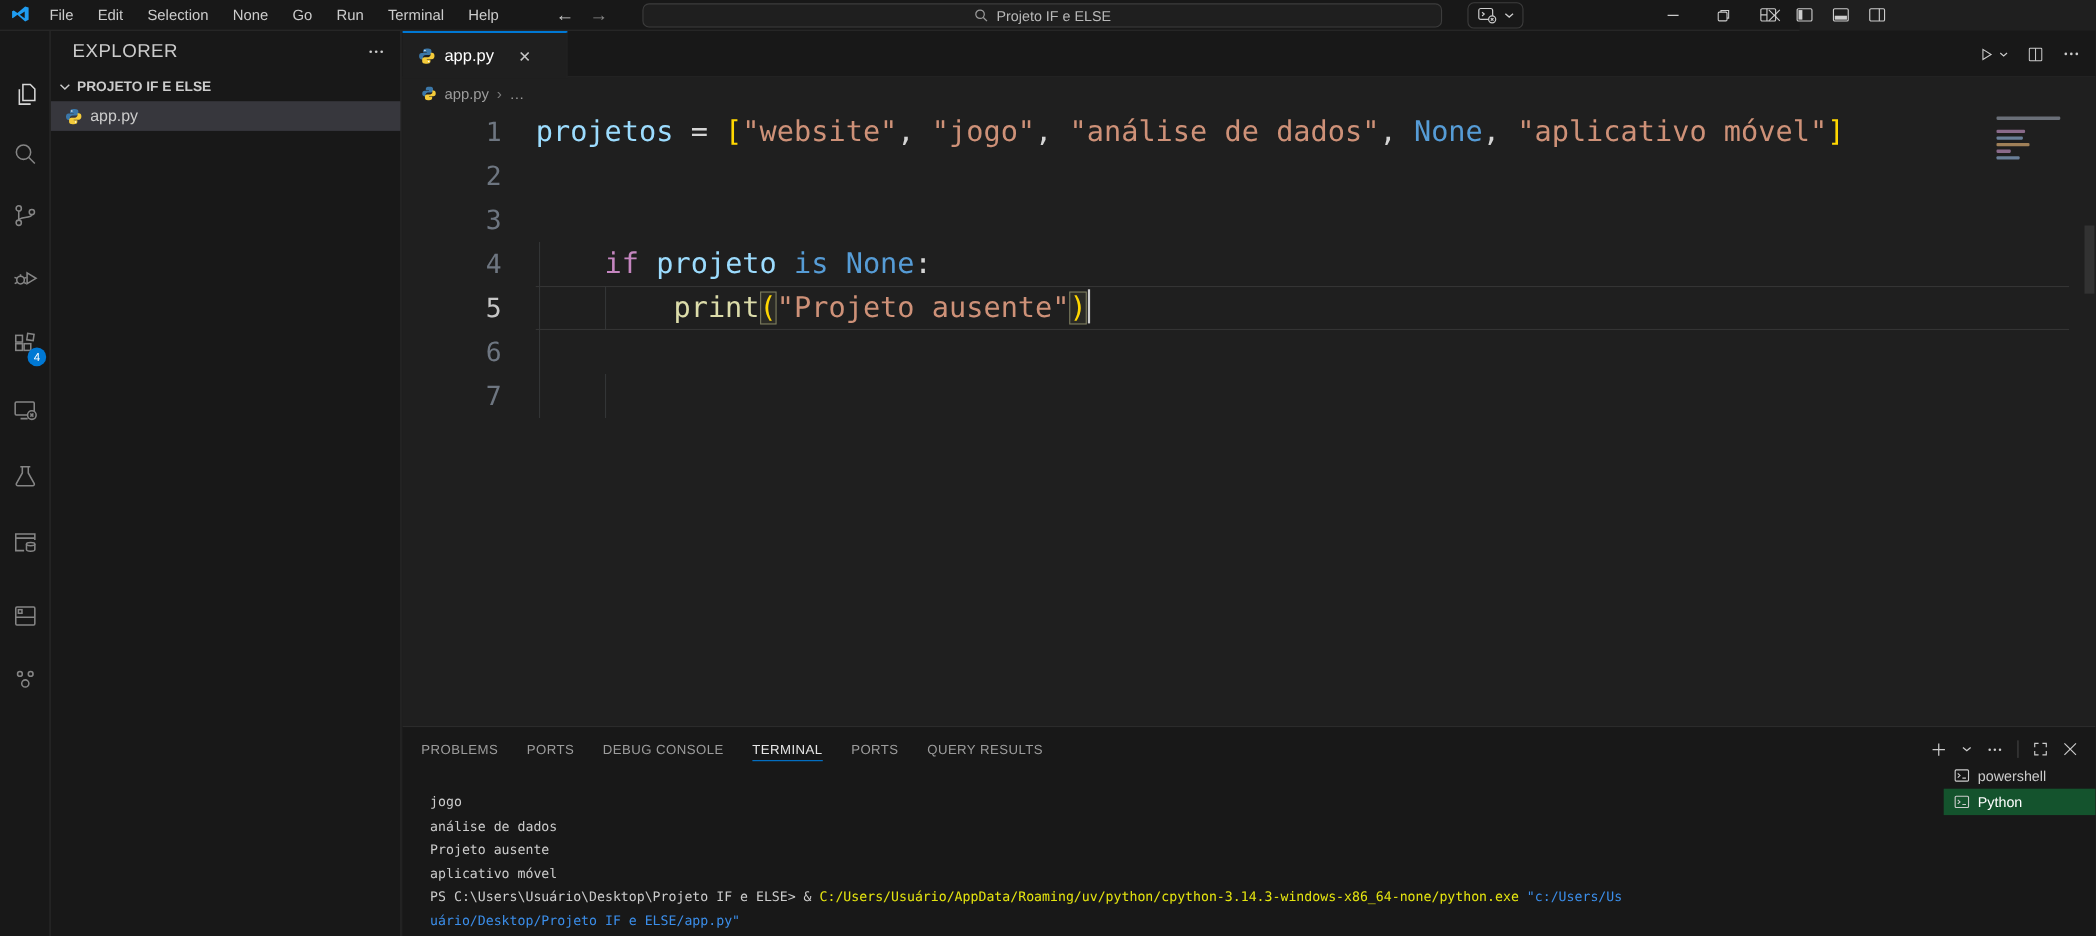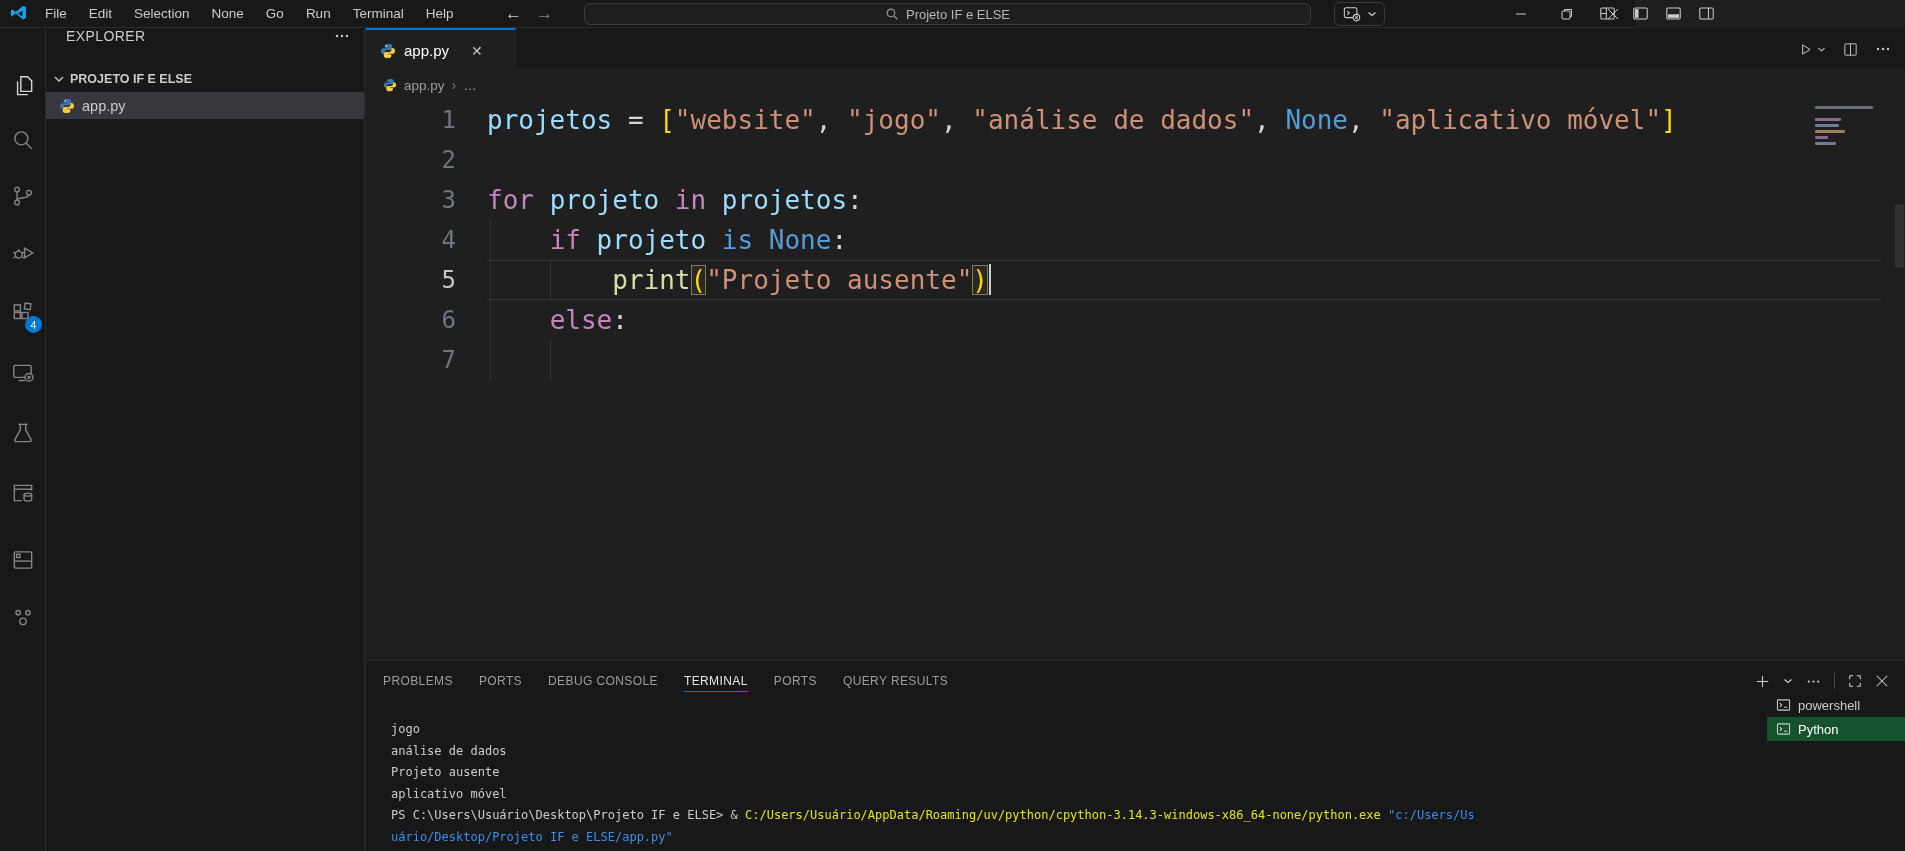--- a/index.html
+++ b/index.html
@@ -35,22 +35,22 @@
     border-right:1px solid var(--border);z-index:20}
   .ab-item{position:absolute;left:0;width:45px;height:44px;display:flex;align-items:center;justify-content:center}
   .ab-item svg{stroke:#858585;fill:none;stroke-width:1.3}
   .ab-item.active svg{stroke:#d7d7d7}
   .ab-badge{position:absolute;right:3px;bottom:2px;min-width:17px;height:17px;border-radius:9px;
     background:var(--badge);color:#fff;font-size:10.5px;display:flex;align-items:center;justify-content:center}
 
   
   .sidebar{position:absolute;left:46px;top:28px;width:319px;bottom:0;background:var(--sidebar-bg);
     border-right:1px solid var(--border);z-index:10}
-  .sidebar-header{height:38px;display:flex;padding:0 14px 0 20px;color:#cccccc;
-    font-size:14px;letter-spacing:.4px}
+  .sidebar-header{height:38px;display:flex;align-items:center;padding:0 14px 0 20px;color:#cccccc;
+    font-size:17px;letter-spacing:.4px}
   .sidebar-header .spacer{flex:1}
   .section-row{height:26px;display:flex;align-items:center;padding-left:5px;gap:3px;font-weight:700;
     font-size:12.5px;color:#cccccc}
   .file-row{height:27px;display:flex;align-items:center;padding-left:13px;gap:7px;font-size:14.5px;color:#cccccc}
   .file-row.selected{background:var(--selection-row)}
 
   
   .editor{position:absolute;left:366px;top:28px;right:0;height:632px;background:var(--editor-bg)}
   .tabbar{height:42px;background:#181818;display:flex;border-bottom:1px solid #222;position:relative}
   .tab{height:43px;margin-bottom:-1px;background:var(--editor-bg);display:flex;align-items:center;
@@ -327,33 +327,31 @@
         <div class="cl">
           <div class="ln">1</div>
           <div class="code"><span class="tk-v">projetos</span><span class="tk-p"> = </span><span class="tk-b">[</span><span class="tk-s">"website"</span><span class="tk-p">, </span><span class="tk-s">"jogo"</span><span class="tk-p">, </span><span class="tk-s">"análise de dados"</span><span class="tk-p">, </span><span class="tk-k2">None</span><span class="tk-p">, </span><span class="tk-s">"aplicativo móvel"</span><span class="tk-b">]</span></div>
         </div>
         <div class="cl">
           <div class="ln">2</div>
           <div class="code"></div>
         </div>
         <div class="cl">
           <div class="ln">3</div>
-          <div class="code"><span class="tk-k">for</span><span class="tk-p"> </span><span class="tk-v">projeto</span><span class="tk-p"> </span><span class="tk-k">in</span><span class="tk-p"> </span><span class="tk-v">projetos</span><span class="tk-p">:</span></div>
         </div>
         <div class="cl">
           <div class="ln">4</div>
           <div class="code"><span class="tk-p">    </span><span class="tk-k">if</span><span class="tk-p"> </span><span class="tk-v">projeto</span><span class="tk-p"> </span><span class="tk-k2">is</span><span class="tk-p"> </span><span class="tk-k2">None</span><span class="tk-p">:</span></div>
         </div>
         <div class="cl current">
           <div class="ln">5</div>
           <div class="code"><span class="tk-p">        </span><span class="tk-f">print</span><span class="tk-bm">(</span><span class="tk-s">"Projeto ausente"</span><span class="tk-bm">)</span><span class="cursor"></span></div>
         </div>
         <div class="cl">
           <div class="ln">6</div>
-          <div class="code"><span class="tk-p">    </span><span class="tk-k">else</span><span class="tk-p">:</span></div>
         </div>
         <div class="cl">
           <div class="ln">7</div>
         </div>
       </div>
     <div class="guide" style="left:124px;top:120px;height:160px"></div>
     <div class="guide" style="left:184px;top:160px;height:40px"></div>
     <div class="guide" style="left:184px;top:240px;height:40px"></div>
     <div class="minimap">
       <div style="width:58px;background:#6a6f78"></div>

